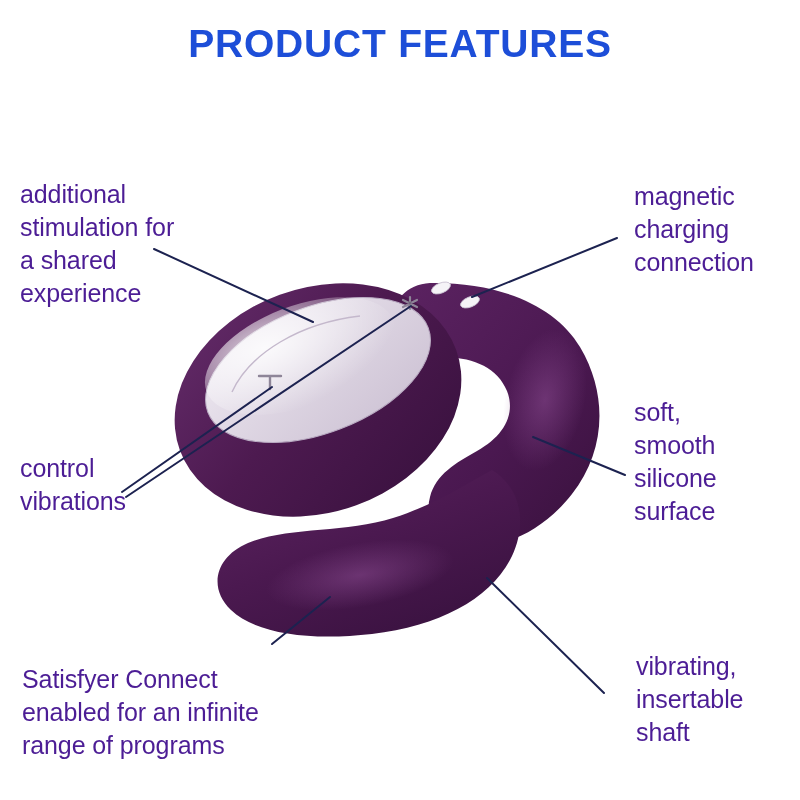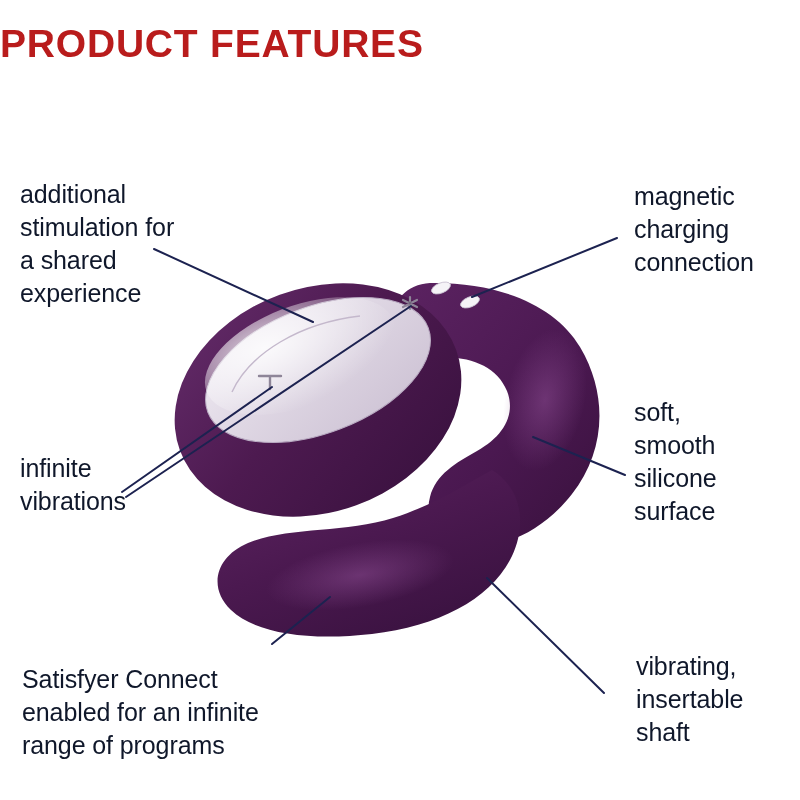--- a/index.html
+++ b/index.html
@@ -13,29 +13,30 @@
     height: 800px;
     background: #ffffff;
     overflow: hidden;
     font-family: "Liberation Sans", sans-serif;
   }
   #title {
     position: absolute;
     top: 22px;
     left: 0;
     width: 800px;
+    text-align: center;
     font-size: 39px;
     font-weight: bold;
     letter-spacing: 0.8px;
-    color: #b91c1c;
+    color: #1d4ed8;
     font-family: "Liberation Sans", sans-serif;
   }
   .label {
     position: absolute;
-    color: #0f172a;
+    color: #4c1d95;
     font-size: 25px;
     line-height: 33px;
     font-family: "Liberation Sans", sans-serif;
     white-space: pre-line;
     letter-spacing: -0.1px;
   }
   #lbl-additional { left: 20px;  top: 178px; width: 250px; }
   #lbl-control    { left: 20px;  top: 452px; width: 230px; }
   #lbl-connect    { left: 22px;  top: 650px; width: 330px; margin-top: 13px; }
   #lbl-magnetic   { left: 634px; top: 180px; width: 170px; }
@@ -141,21 +142,21 @@
       <line x1="617" y1="238" x2="472" y2="297"></line>
       <line x1="625" y1="475" x2="533" y2="437"></line>
       <line x1="604" y1="693" x2="487" y2="578"></line>
     </g>
   </svg>
 
   <div class="label" id="lbl-additional">additional
 stimulation for
 a shared
 experience</div>
-  <div class="label" id="lbl-control">infinite
+  <div class="label" id="lbl-control">control
 vibrations</div>
   <div class="label" id="lbl-connect">Satisfyer Connect
 enabled for an infinite
 range of programs</div>
   <div class="label" id="lbl-magnetic">magnetic
 charging
 connection</div>
   <div class="label" id="lbl-soft">soft,
 smooth
 silicone

